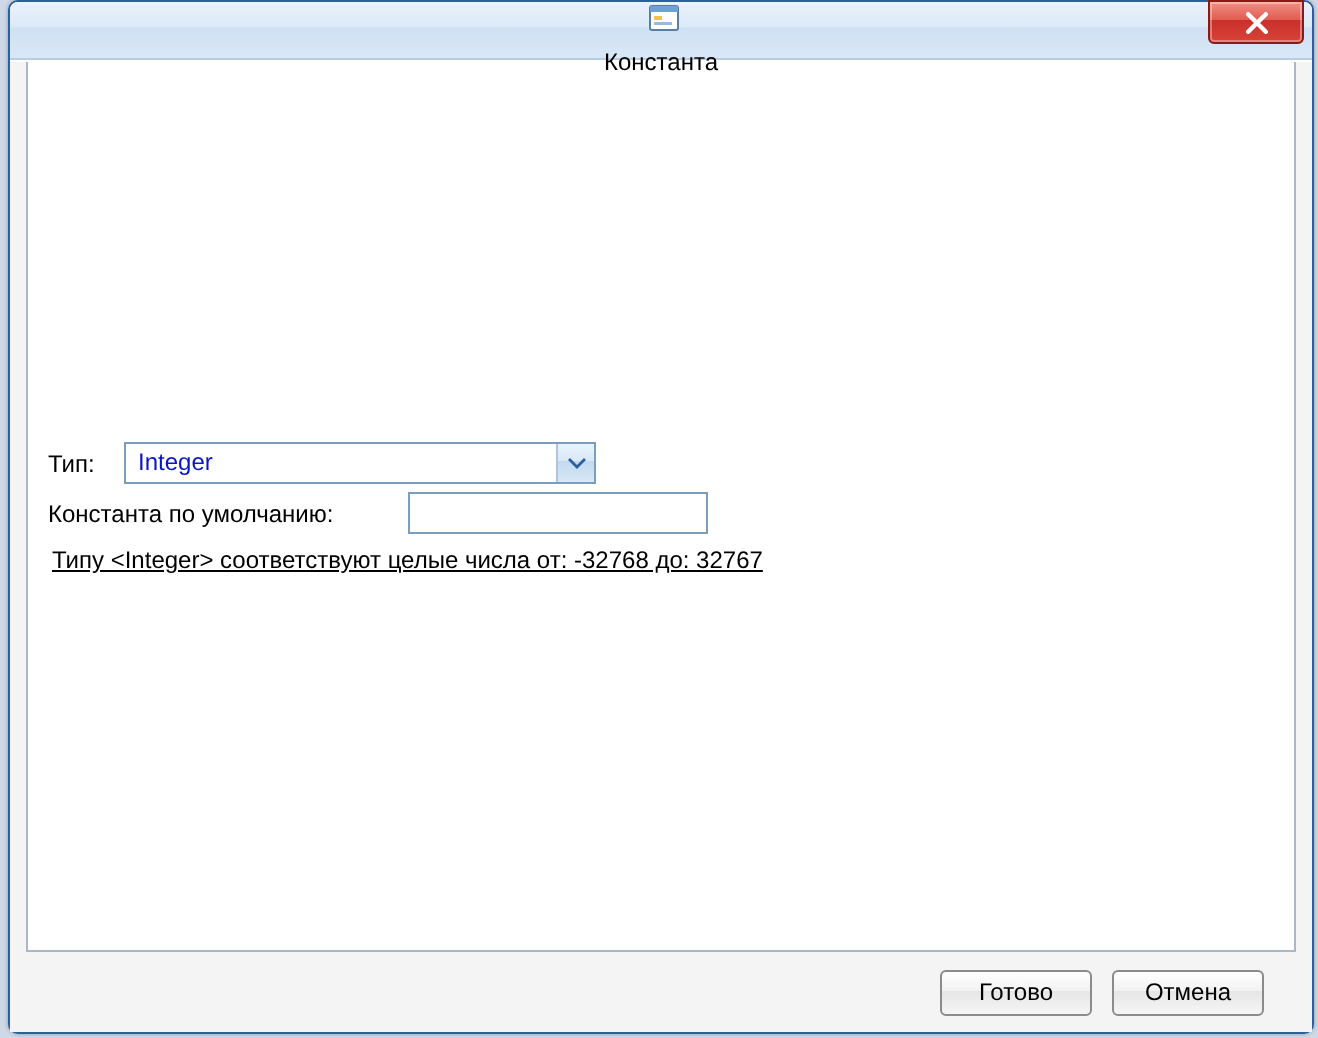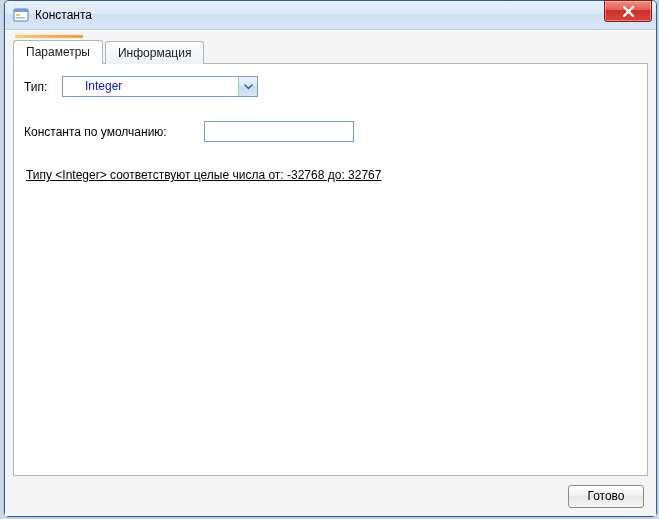--- a/index.html
+++ b/index.html
@@ -30,20 +30,21 @@
   
   .titlebar {
     height: 28px;
     background: linear-gradient(to bottom,
        #eaf2fb 0%, #dbe9f8 45%, #cfe0f3 46%, #d9e8f7 100%);
     border-bottom: 1px solid #b7cde6;
     border-radius: 4px 4px 0 0;
     display: flex;
     align-items: center;
     position: relative;
+    flex-direction: column;
   }
   .titlebar .app-icon {
     width: 16px;
     height: 16px;
     margin: 0 6px 0 8px;
     flex: 0 0 auto;
   }
   .titlebar .title-text {
     color: #000;
     font-size: 12px;
@@ -120,41 +121,41 @@
   .tabpage {
     margin: 0 8px 0 8px;
     flex: 1 1 auto;
     border: 1px solid #a9b7c8;
     border-top: none;
     background: #ffffff;
     padding: 12px 10px 10px 10px;
     box-sizing: border-box;
     display: flex;
     flex-direction: column;
-    gap: 24px;
+    gap: 4px;
+    justify-content: center;
   }
 
   .row {
     display: flex;
     align-items: center;
   }
   .row .label {
     color: #000;
     margin-right: 10px;
   }
 
   .combo {
-    width: 196px;
+    width: 236px;
     height: 21px;
     border: 1px solid #7b9ebd;
     background: #fff;
     display: flex;
     align-items: center;
     box-sizing: border-box;
-    padding-left: 16px;
   }
   .combo .combo-text {
     flex: 1 1 auto;
     padding: 0 6px;
     color: #0a16c1;
     font-family: Tahoma, Arial, sans-serif;
     font-size: 12px;
     line-height: 19px;
   }
   .combo .combo-btn {
@@ -181,21 +182,21 @@
     padding: 2px 0 0 2px;
     text-decoration: underline;
   }
 
   .button-bar {
     height: 40px;
     display: flex;
     justify-content: flex-end;
     align-items: center;
     gap: 10px;
-    padding: 0 12px;
+    padding: 0 24px;
   }
   .btn {
     min-width: 76px;
     height: 23px;
     line-height: 21px;
     text-align: center;
     border: 1px solid #8b8b8b;
     border-radius: 3px;
     background: linear-gradient(to bottom,#ffffff 0%,#f2f2f2 45%,#e6e6e6 46%,#f5f5f5 100%);
     font-size: 12px;
@@ -223,31 +224,20 @@
 
     <div class="close-btn">
       <svg viewBox="0 0 10 10">
         <path d="M1 1 L9 9 M9 1 L1 9" stroke="#ffffff" stroke-width="2" stroke-linecap="round"></path>
       </svg>
     </div>
   </div>
 
   <div class="client">
 
-    <div class="tabstrip">
-      <div class="orange-accent"></div>
-      <div class="tabs">
-        <div class="tab active">
-          <span>Параметры</span>
-        </div>
-        <div class="tab">
-          <span>Информация</span>
-        </div>
-      </div>
-    </div>
 
     <div class="tabpage">
 
       <div class="row">
         <span class="label" style="width:28px">Тип:</span>
         <div class="combo">
           <span class="combo-text">Integer</span>
           <span class="combo-btn">
             <svg width="9" height="6" viewBox="0 0 9 6">
               <path d="M0.5 0.5 L4.5 4.5 L8.5 0.5" fill="none" stroke="#2b5f9e" stroke-width="1.4"></path>
@@ -262,16 +252,19 @@
       </div>
 
       <div class="desc">Типу &lt;Integer&gt; соответствуют целые числа от: -32768 до: 32767</div>
 
     </div>
 
     <div class="button-bar">
       <div class="btn">
         <span>Готово</span>
       </div>
+      <div class="btn">
+        <span>Отмена</span>
+      </div>
     </div>
 
   </div>
 </div>
 
 </body></html>

